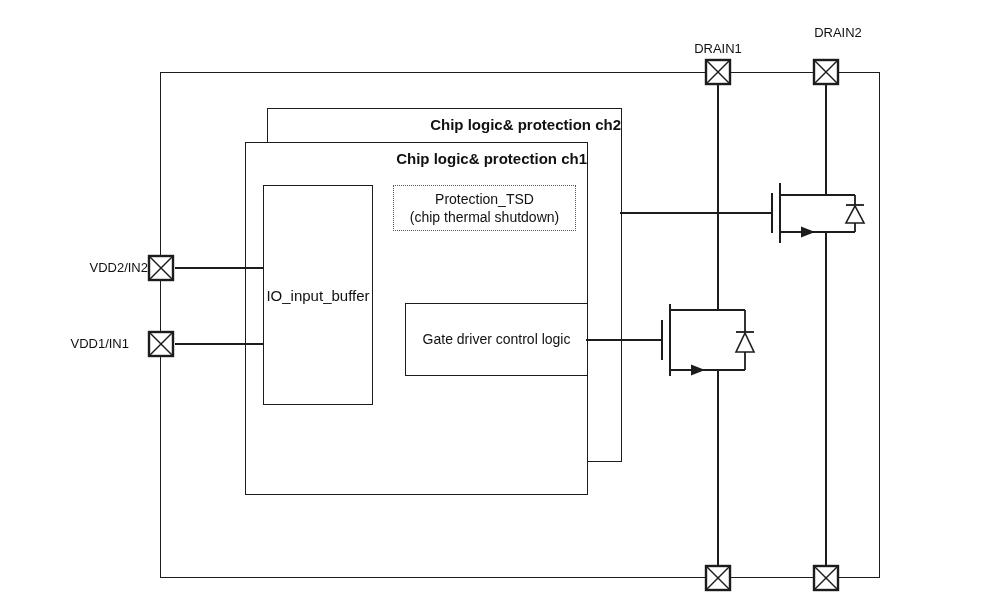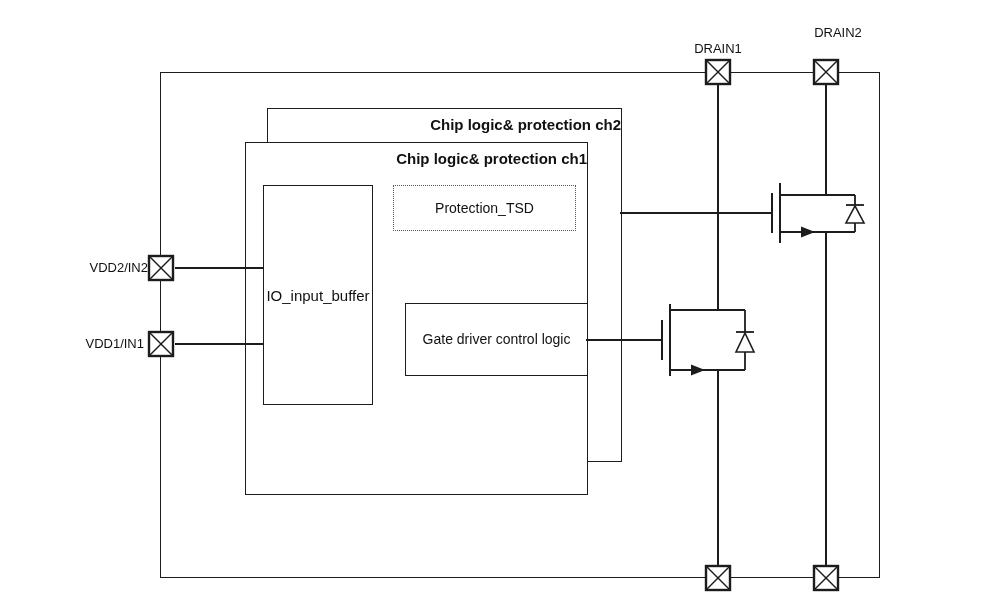--- a/index.html
+++ b/index.html
@@ -42,38 +42,39 @@
 </style>
 </head>
 <body>
 
 <div class="canvas">
 
   <div class="plabel center" style="left:668px; top:41px; width:100px;">DRAIN1</div>
   <div class="plabel center" style="left:788px; top:25px; width:100px;">DRAIN2</div>
 
   <div class="plabel right" style="left:48px; top:260px; width:100px;">VDD2/IN2</div>
-  <div class="plabel right" style="left:44px; top:336px; width:100px;">VDD1/IN1</div>
+  <div class="plabel right" style="left:29px; top:336px; width:100px;">VDD1/IN1</div>
 
   <div class="rect outer"></div>
 
   <div class="rect ch2">
     <div class="blocktitle">Chip logic&amp; protection ch2</div>
   </div>
 
   <div class="rect ch1">
     <div class="blocktitle">Chip logic&amp; protection ch1</div>
   </div>
 
   <div class="rect io boxlabel">
     <span>IO_input_buffer</span>
   </div>
 
   <div class="rect dotted fnbox boxlabel tsd">
     <span>Protection_TSD</span>
+    <span>(chip thermal shutdown)</span>
   </div>
 
 
   <div class="rect fnbox boxlabel gdrive">
     <span>Gate driver control logic</span>
   </div>
 
 
   <div class="wire" style="left:175px; top:267px; width:88px; height:2px;"></div>
   <div class="wire" style="left:175px; top:343px; width:88px; height:2px;"></div>

